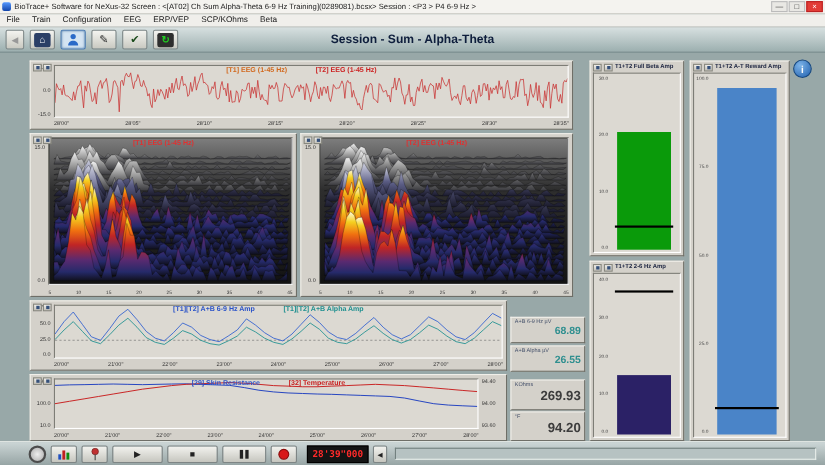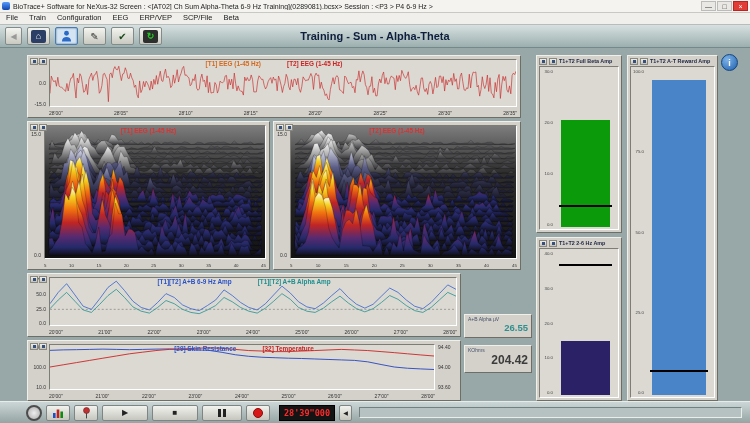--- a/index.html
+++ b/index.html
@@ -102,21 +102,21 @@
       <span class="win-btn close">×</span>
     </span>
   </div>
 
   <div class="menubar">
     <span class="menu-item">File</span>
     <span class="menu-item">Train</span>
     <span class="menu-item">Configuration</span>
     <span class="menu-item">EEG</span>
     <span class="menu-item">ERP/VEP</span>
-    <span class="menu-item">SCP/File</span>
+    <span class="menu-item">SCP/KOhms</span>
     <span class="menu-item">Beta</span>
   </div>
 
   <div class="toolbar">
     <span class="tb-btn small">
         <span style="color:#999;font-size:8px;">◀</span>
       </span>
     <span class="tb-btn">
         <span class="home-glyph">⌂</span>
       </span>
@@ -128,21 +128,21 @@
     </span>
     <span class="tb-btn">
         <span>✎</span>
       </span>
     <span class="tb-btn">
         <span style="color:#1a4a1a;">✔</span>
       </span>
     <span class="tb-btn">
         <span class="sync-glyph">↻</span>
       </span>
-    <span class="tb-title">Training - Sum - Alpha-Theta</span>
+    <span class="tb-title">Session - Sum - Alpha-Theta</span>
   </div>
 
   <div class="main">
 
     <div class="panel" style="left:27px;top:7px;width:494px;height:63px;">
       <span class="corner-icons">
           <span class="mini-btn">
             <i></i>
           </span>
           <span class="mini-btn">
@@ -365,27 +365,35 @@
           <span>22'00"</span>
           <span>23'00"</span>
           <span>24'00"</span>
           <span>25'00"</span>
           <span>26'00"</span>
           <span>27'00"</span>
           <span>28'00"</span>
         </div>
     </div>
 
+    <div class="num-panel" style="left:464px;top:240px;width:68px;height:24px;">
+      <div class="num-label">A+B 6-9 Hz µV</div>
+      <div class="num-value" style="color: rgb(47, 143, 143);">68.89</div>
+    </div>
     <div class="num-panel" style="left:464px;top:266px;width:68px;height:24px;">
       <div class="num-label">A+B Alpha µV</div>
       <div class="num-value" style="color: rgb(47, 143, 143);">26.55</div>
     </div>
     <div class="num-panel" style="left:464px;top:297px;width:68px;height:28px;">
       <div class="num-label">KOhms</div>
-      <div class="num-value big" style="color: rgb(60, 60, 60);">204.42</div>
+      <div class="num-value big" style="color: rgb(60, 60, 60);">269.93</div>
+    </div>
+    <div class="num-panel" style="left:464px;top:326px;width:68px;height:27px;">
+      <div class="num-label">°F</div>
+      <div class="num-value big" style="color: rgb(60, 60, 60);">94.20</div>
     </div>
 
     <div class="panel" style="left:536px;top:7px;width:86px;height:178px;">
       <div class="bar-titlebar">
         <span class="mini-btn">
             <i></i>
           </span>
         <span class="mini-btn">
             <i></i>
           </span>

